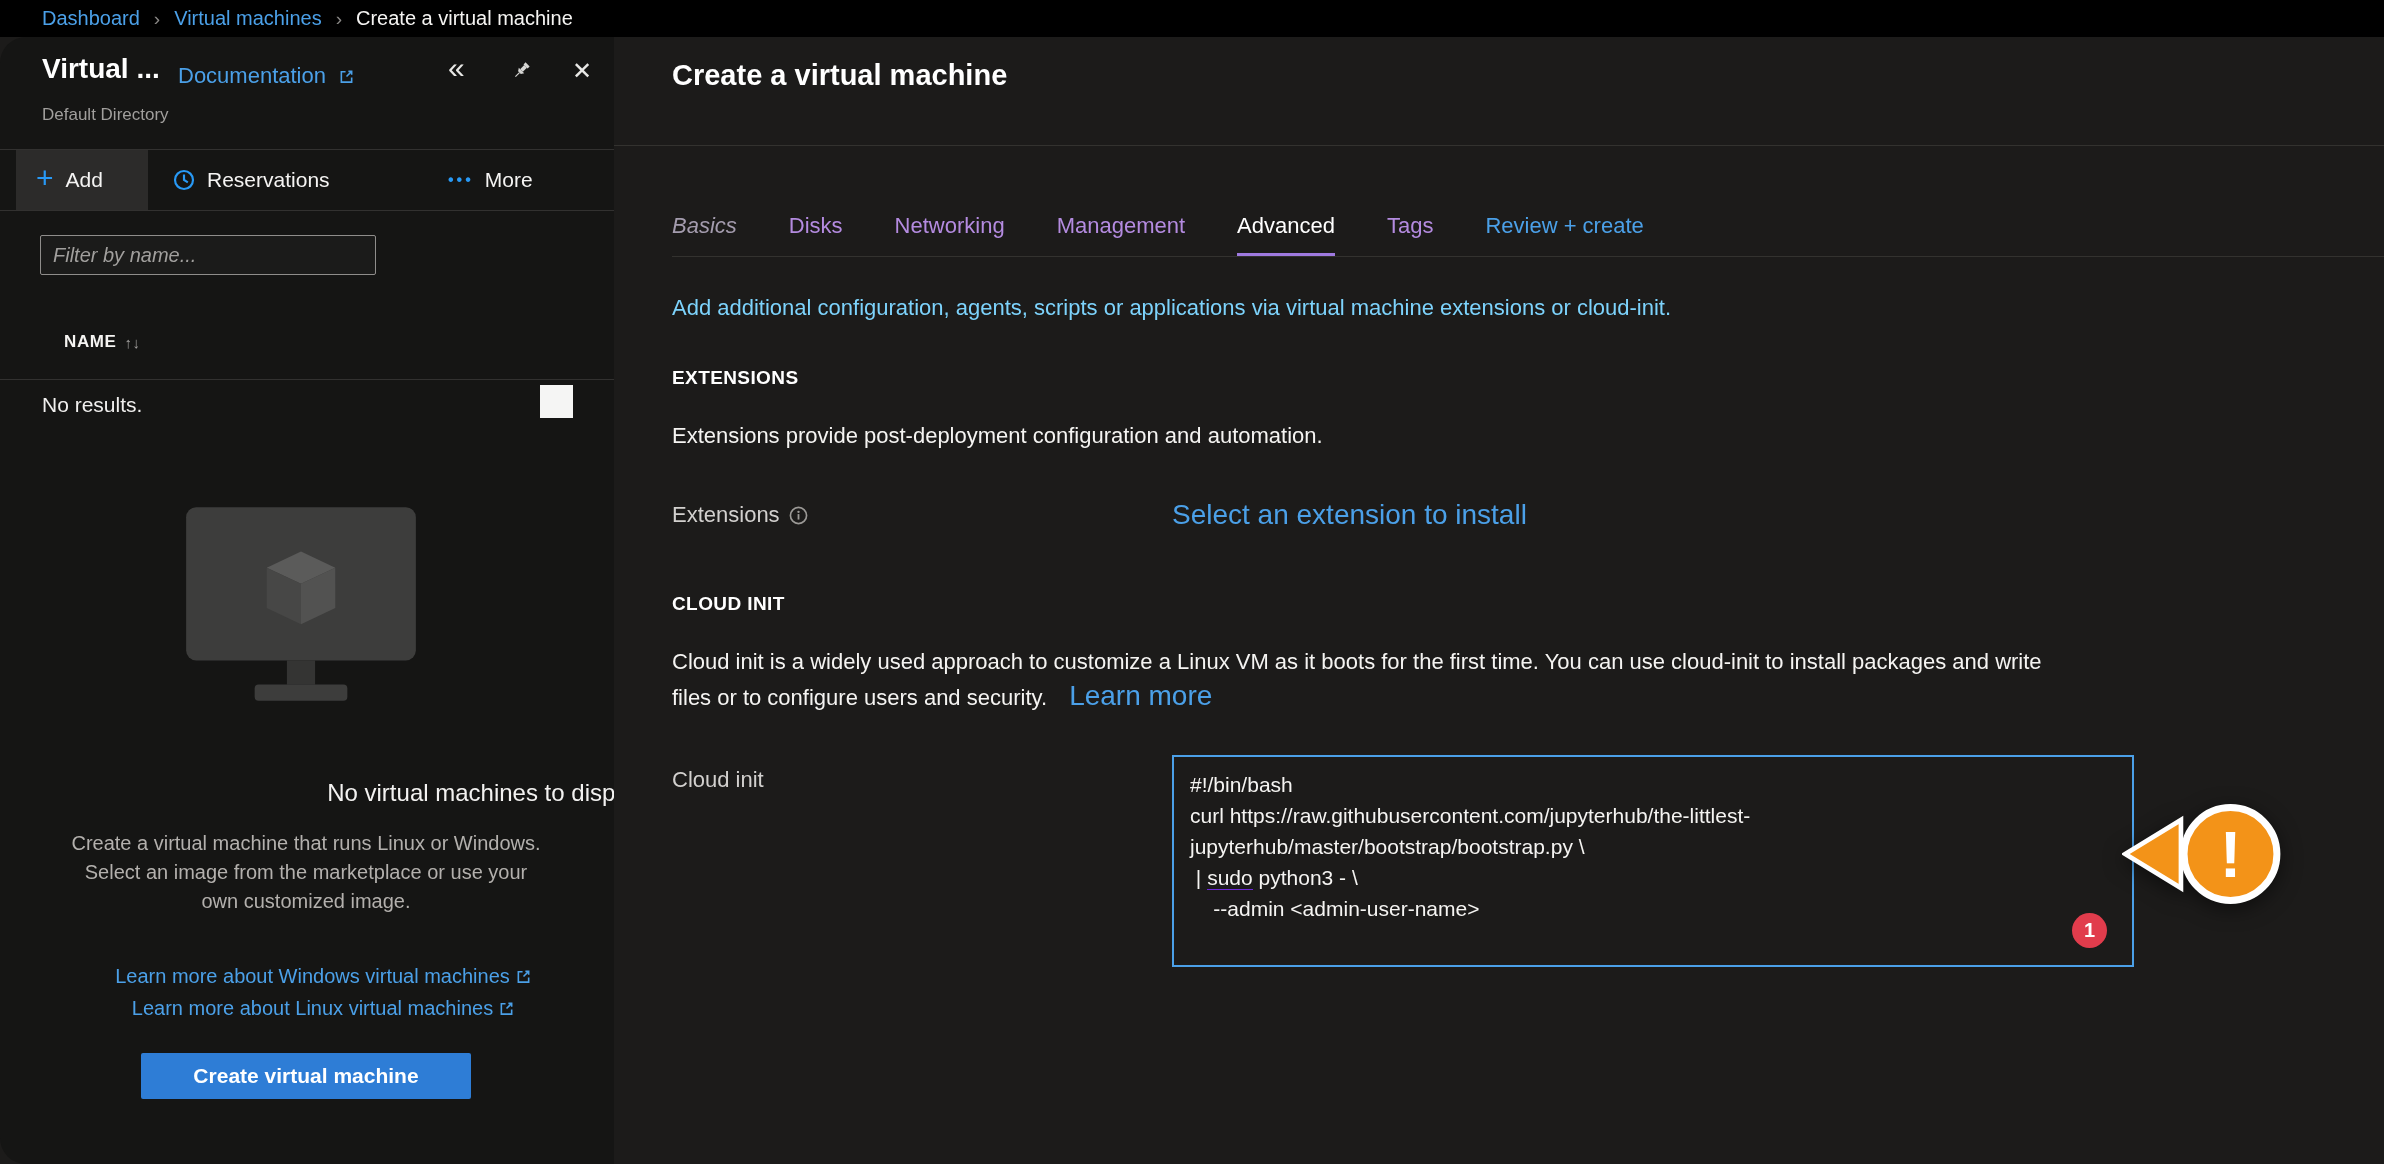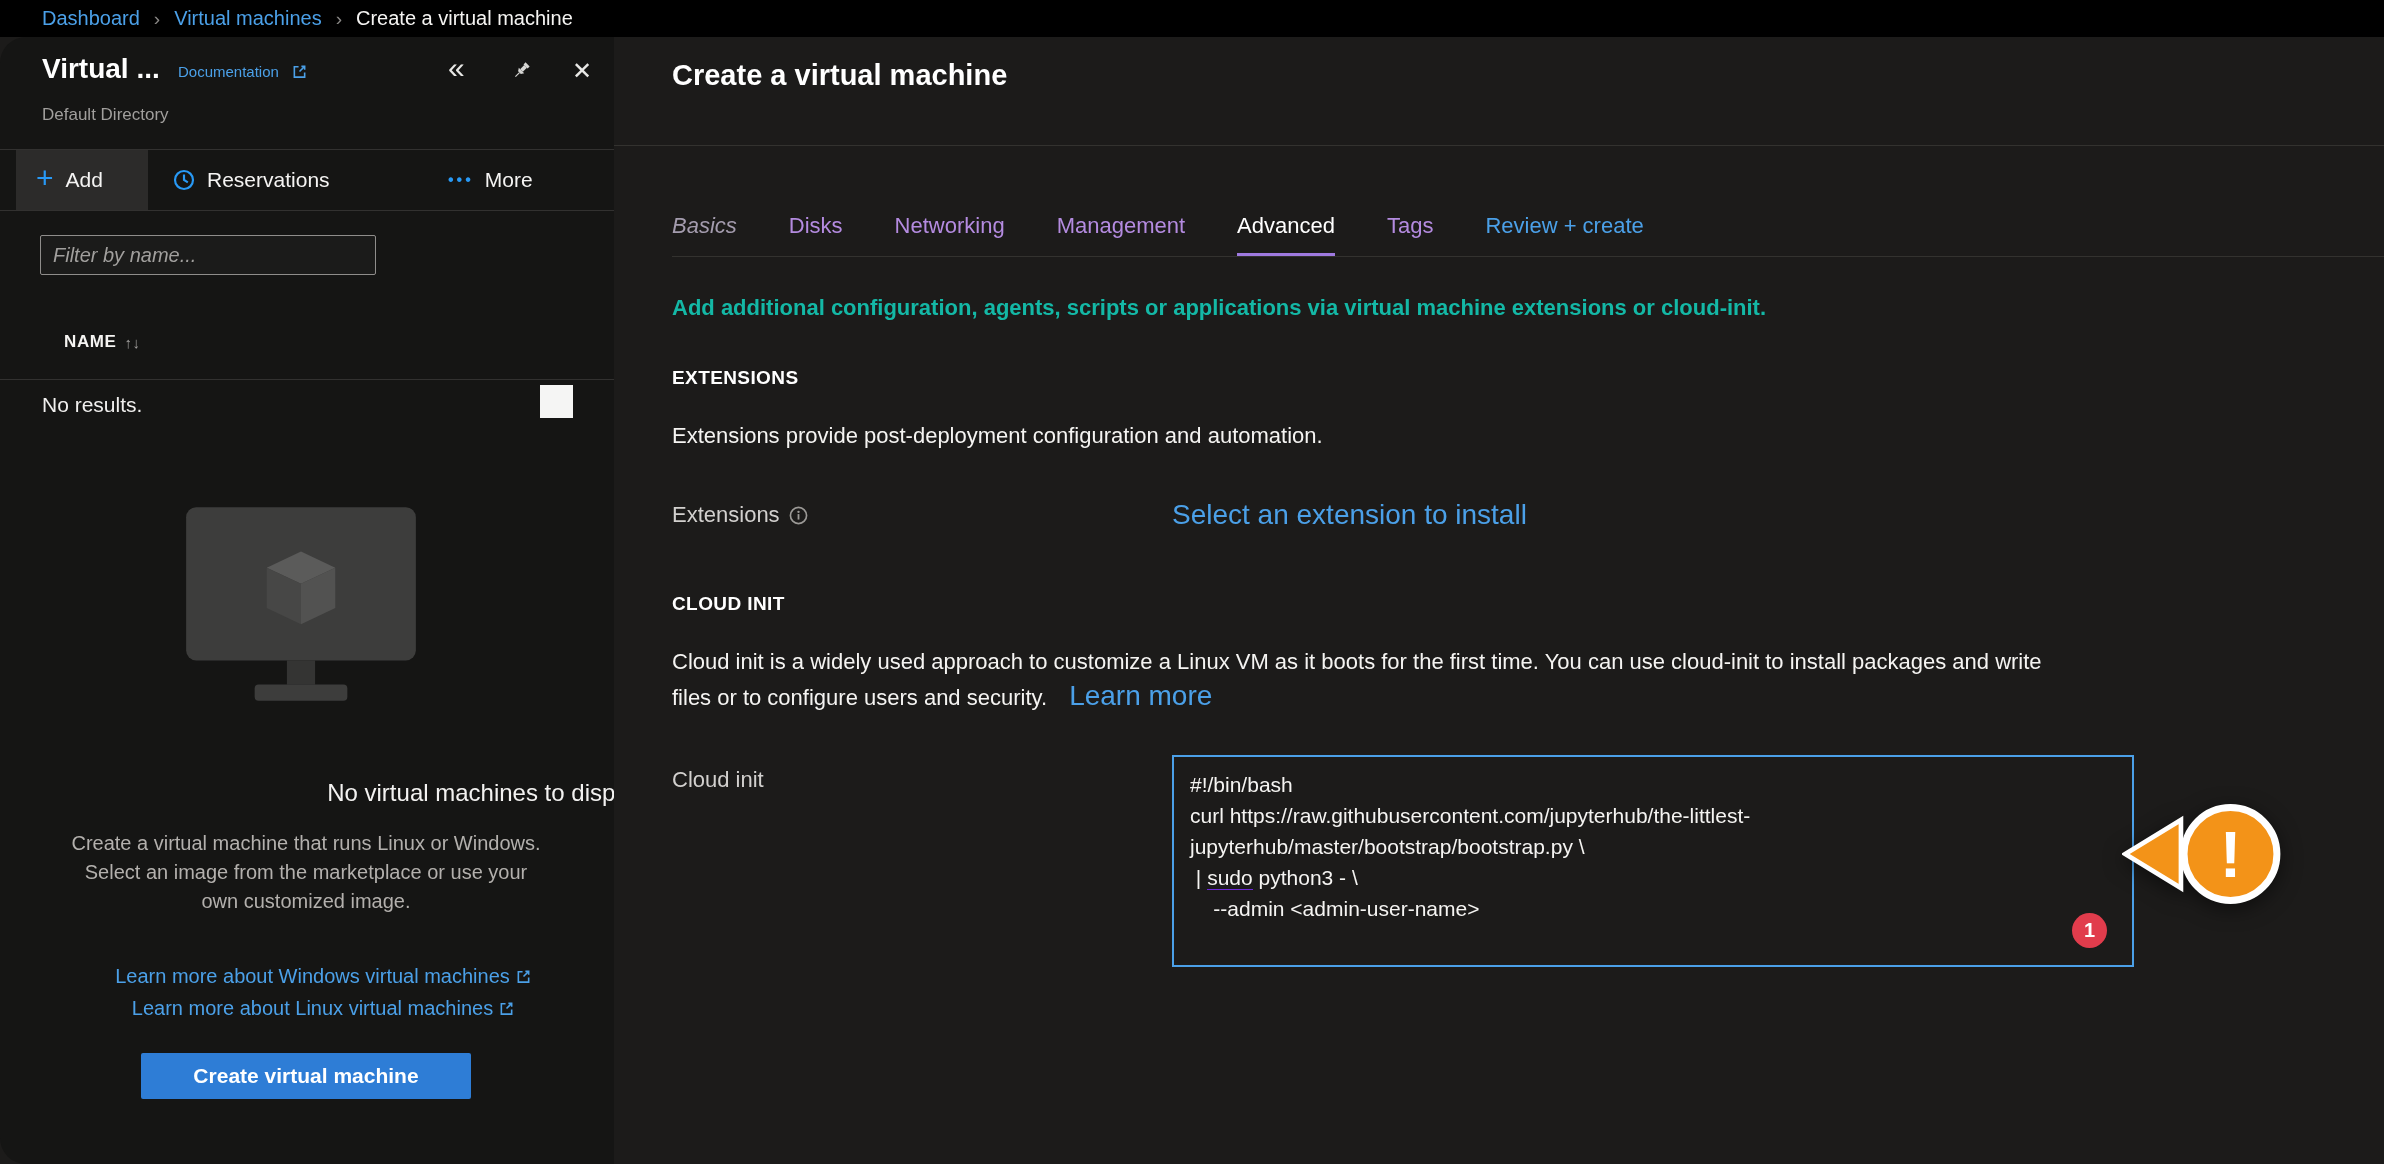--- a/index.html
+++ b/index.html
@@ -16,21 +16,21 @@
   .bc-link { color:var(--accent_blue); cursor:pointer; }
   .bc-sep  { color:#8a8886; font-size:19px; }
   .bc-current { color:#f5f4f2; }
 
   
   .sidebar { position:absolute; left:0; top:37px; width:648px; bottom:0;
              background:#151514; border-right:2px solid #3b3a39;border-radius:26px; }
   .sidebar > * { position:absolute; }
 
   .sb-title { left:42px; top:16px; font-size:28px; font-weight:bold; color:#ffffff; }
-  .sb-doc   { left:178px; top:26px; font-size:15px; color:var(--accent_blue);
+  .sb-doc   { left:178px; top:26px; font-size:22px; color:var(--accent_blue);
               display:flex; align-items:center; gap:7px; text-decoration:none; cursor:pointer; }
   .sb-collapse { left:448px; top:14px; font-size:30px; color:#e8e8e6; cursor:pointer; }
   .sb-pin   { left:510px; top:22px; cursor:pointer; }
   .sb-close { left:572px; top:20px; font-size:24px; color:#e8e8e6; cursor:pointer; }
   .sb-sub   { left:42px; top:68px; font-size:17px; color:#a19f9d; }
 
   .sb-toolbar { left:0; right:0; top:112px; height:62px;
                 border-top:1px solid #323130; border-bottom:1px solid #323130; }
   .sb-toolbar > * { position:absolute; top:0; height:100%; display:flex; align-items:center; }
   .tb-add  { left:16px; width:132px; background:#2c2b2a; gap:12px; padding-left:20px; cursor:pointer; }
@@ -73,21 +73,21 @@
   .c-title { left:58px; top:22px; font-size:29px; font-weight:bold; color:#ffffff; }
   .c-hdiv  { left:0; right:0; top:108px; height:1px; background:#33322f; }
 
   .tabs { left:58px; right:0; top:168px; height:52px; display:flex; gap:52px;
           align-items:stretch; border-bottom:1px solid #33322f; }
   .tab  { font-size:22px; color:var(--tab_purple); padding-top:8px; cursor:pointer; }
   .tab.muted  { color:var(--tab_muted);font-style:italic; }
   .tab.active { color:#ffffff; border-bottom:3px solid var(--active_underline); }
   .tab.review { color:var(--accent_blue); }
 
-  .c-intro { left:58px; top:258px; font-size:22px; color:#14b8a6;font-weight:bold; }
+  .c-intro { left:58px; top:258px; font-size:22px; color:#7dd3fc; }
   .c-h2    { font-size:19px; font-weight:bold; letter-spacing:.4px; color:#ffffff; }
   .e-h     { left:58px; top:330px; }
   .c-text  { font-size:22px; color:#f5f4f2; }
   .e-d     { left:58px; top:386px; }
 
   .e-row   { left:58px; top:462px; width:1300px; height:32px; display:flex; align-items:center; gap:9px; }
   .f-label { font-size:22px; color:#d2d0ce; }
   .f-link  { font-size:28px; color:var(--accent_blue); text-decoration:none; cursor:pointer; }
   .e-row .f-link { position:absolute; left:500px; }
 

